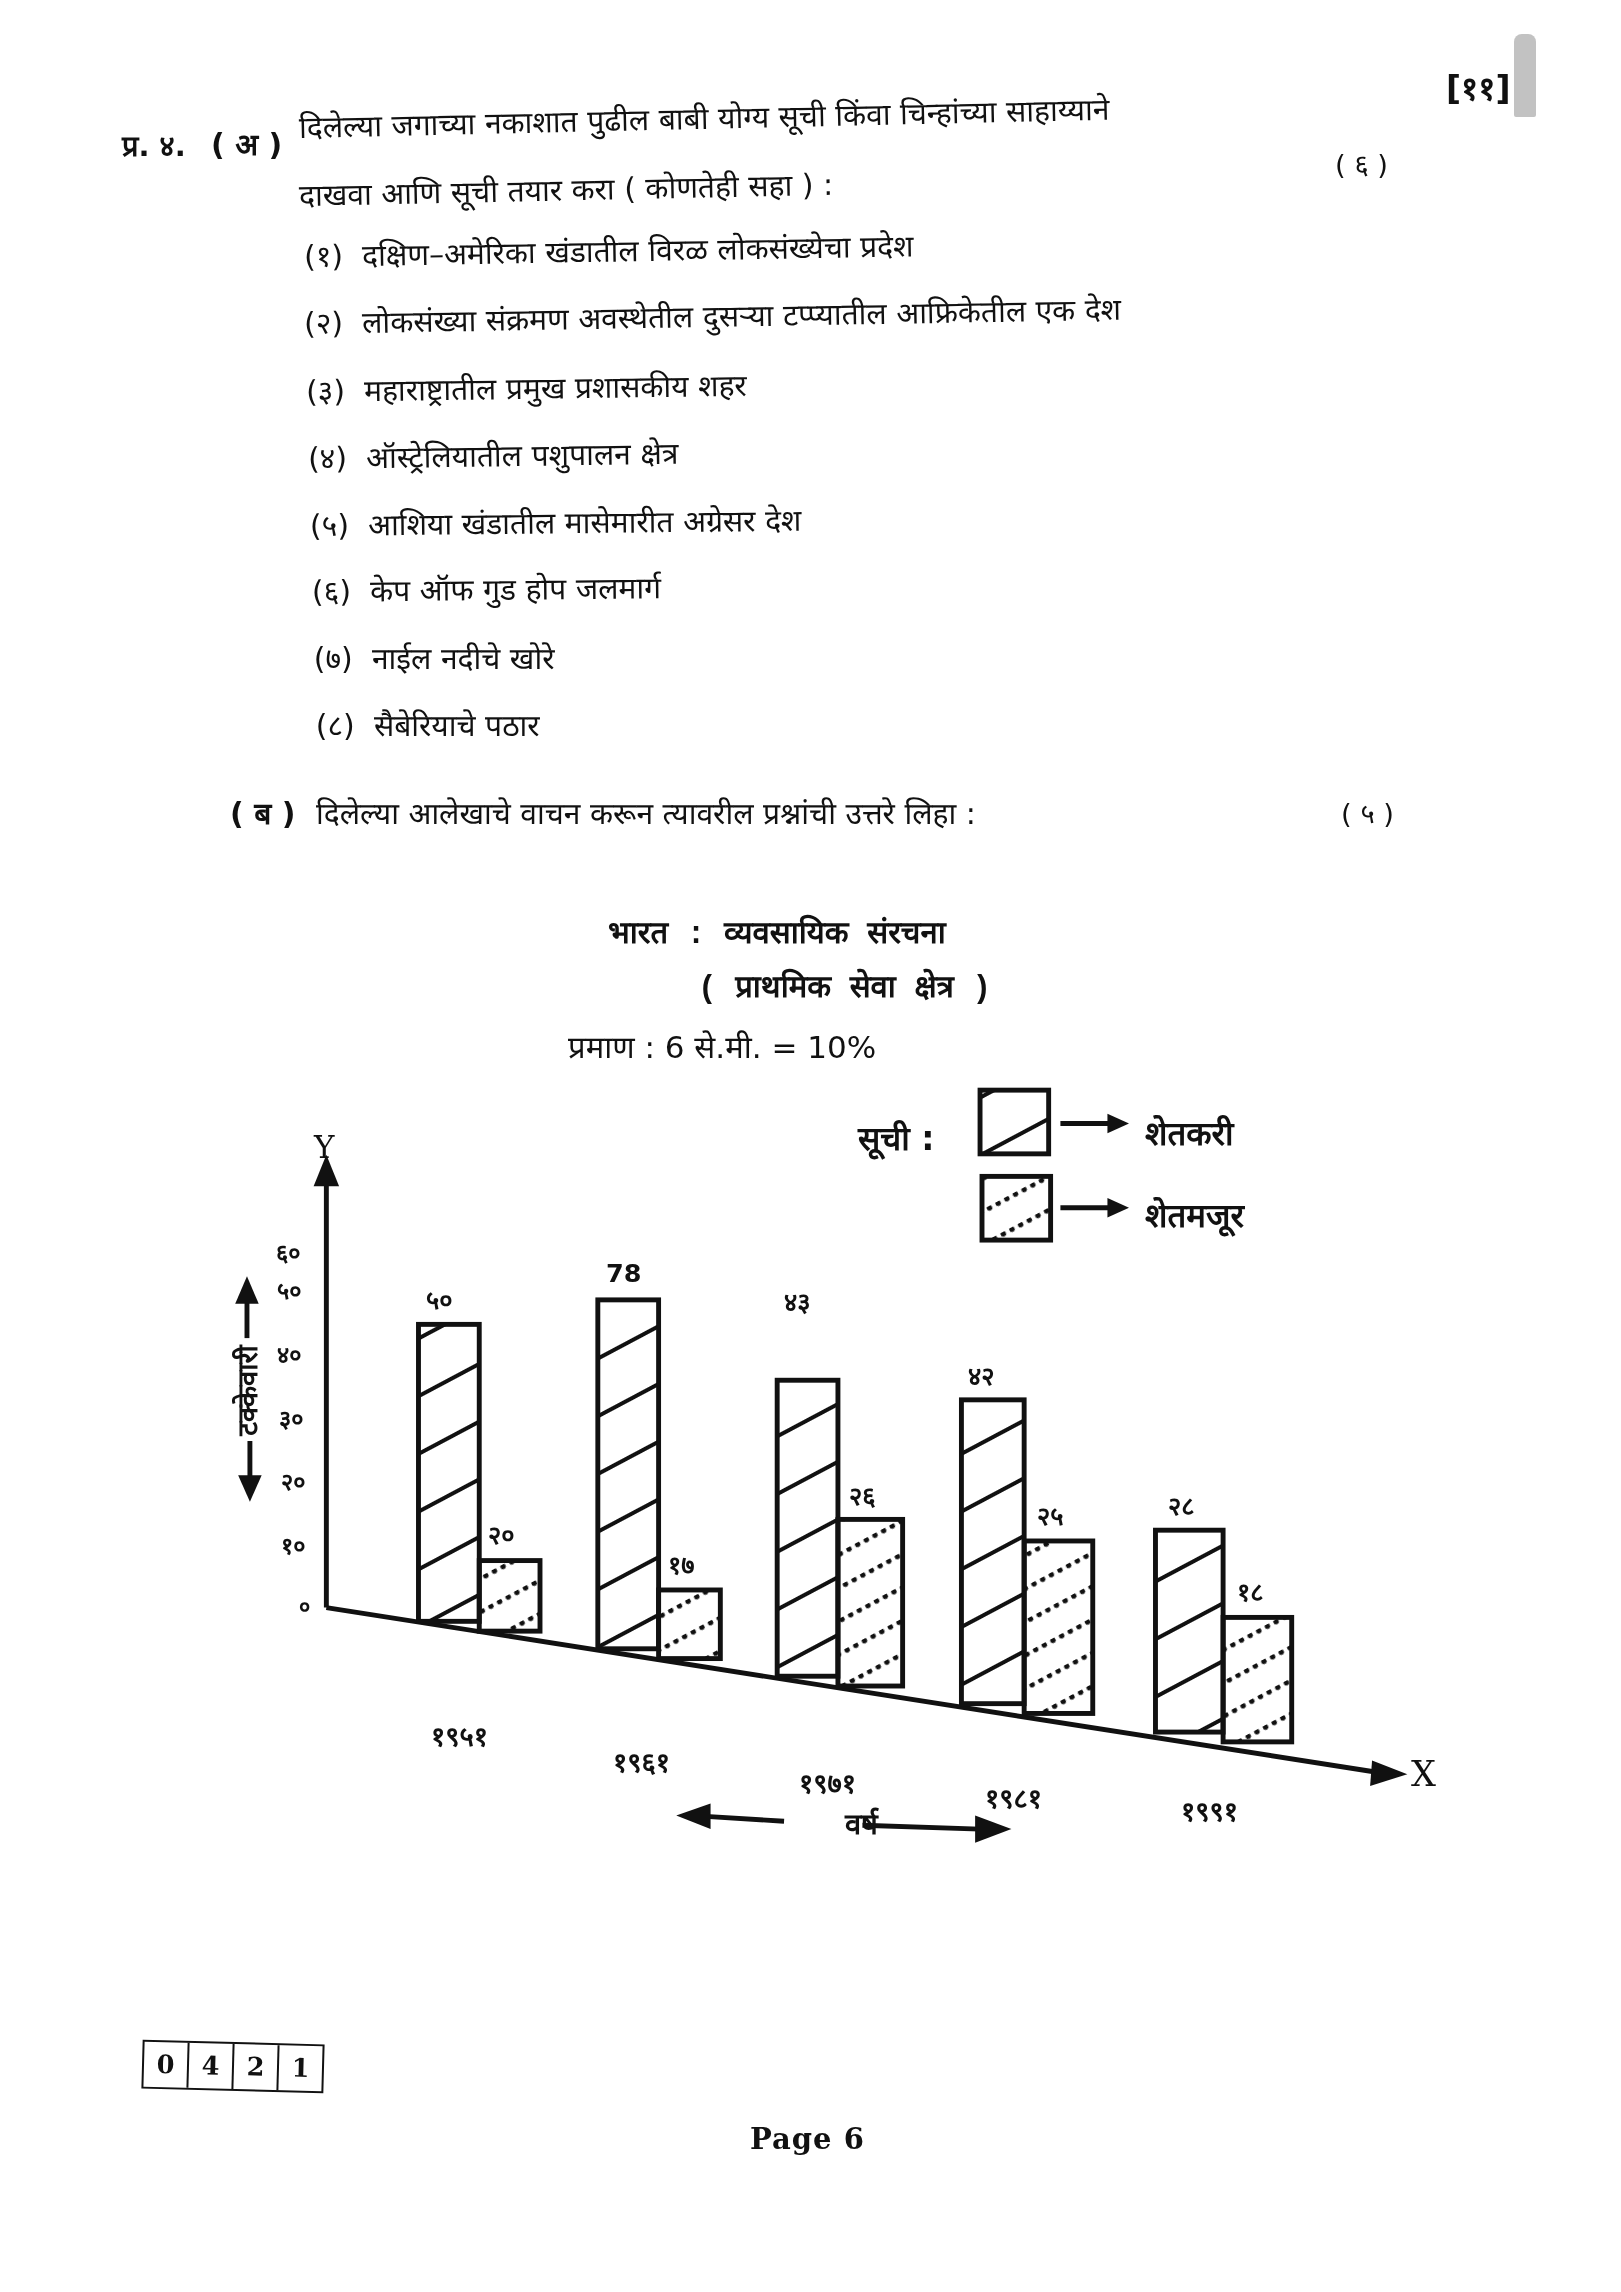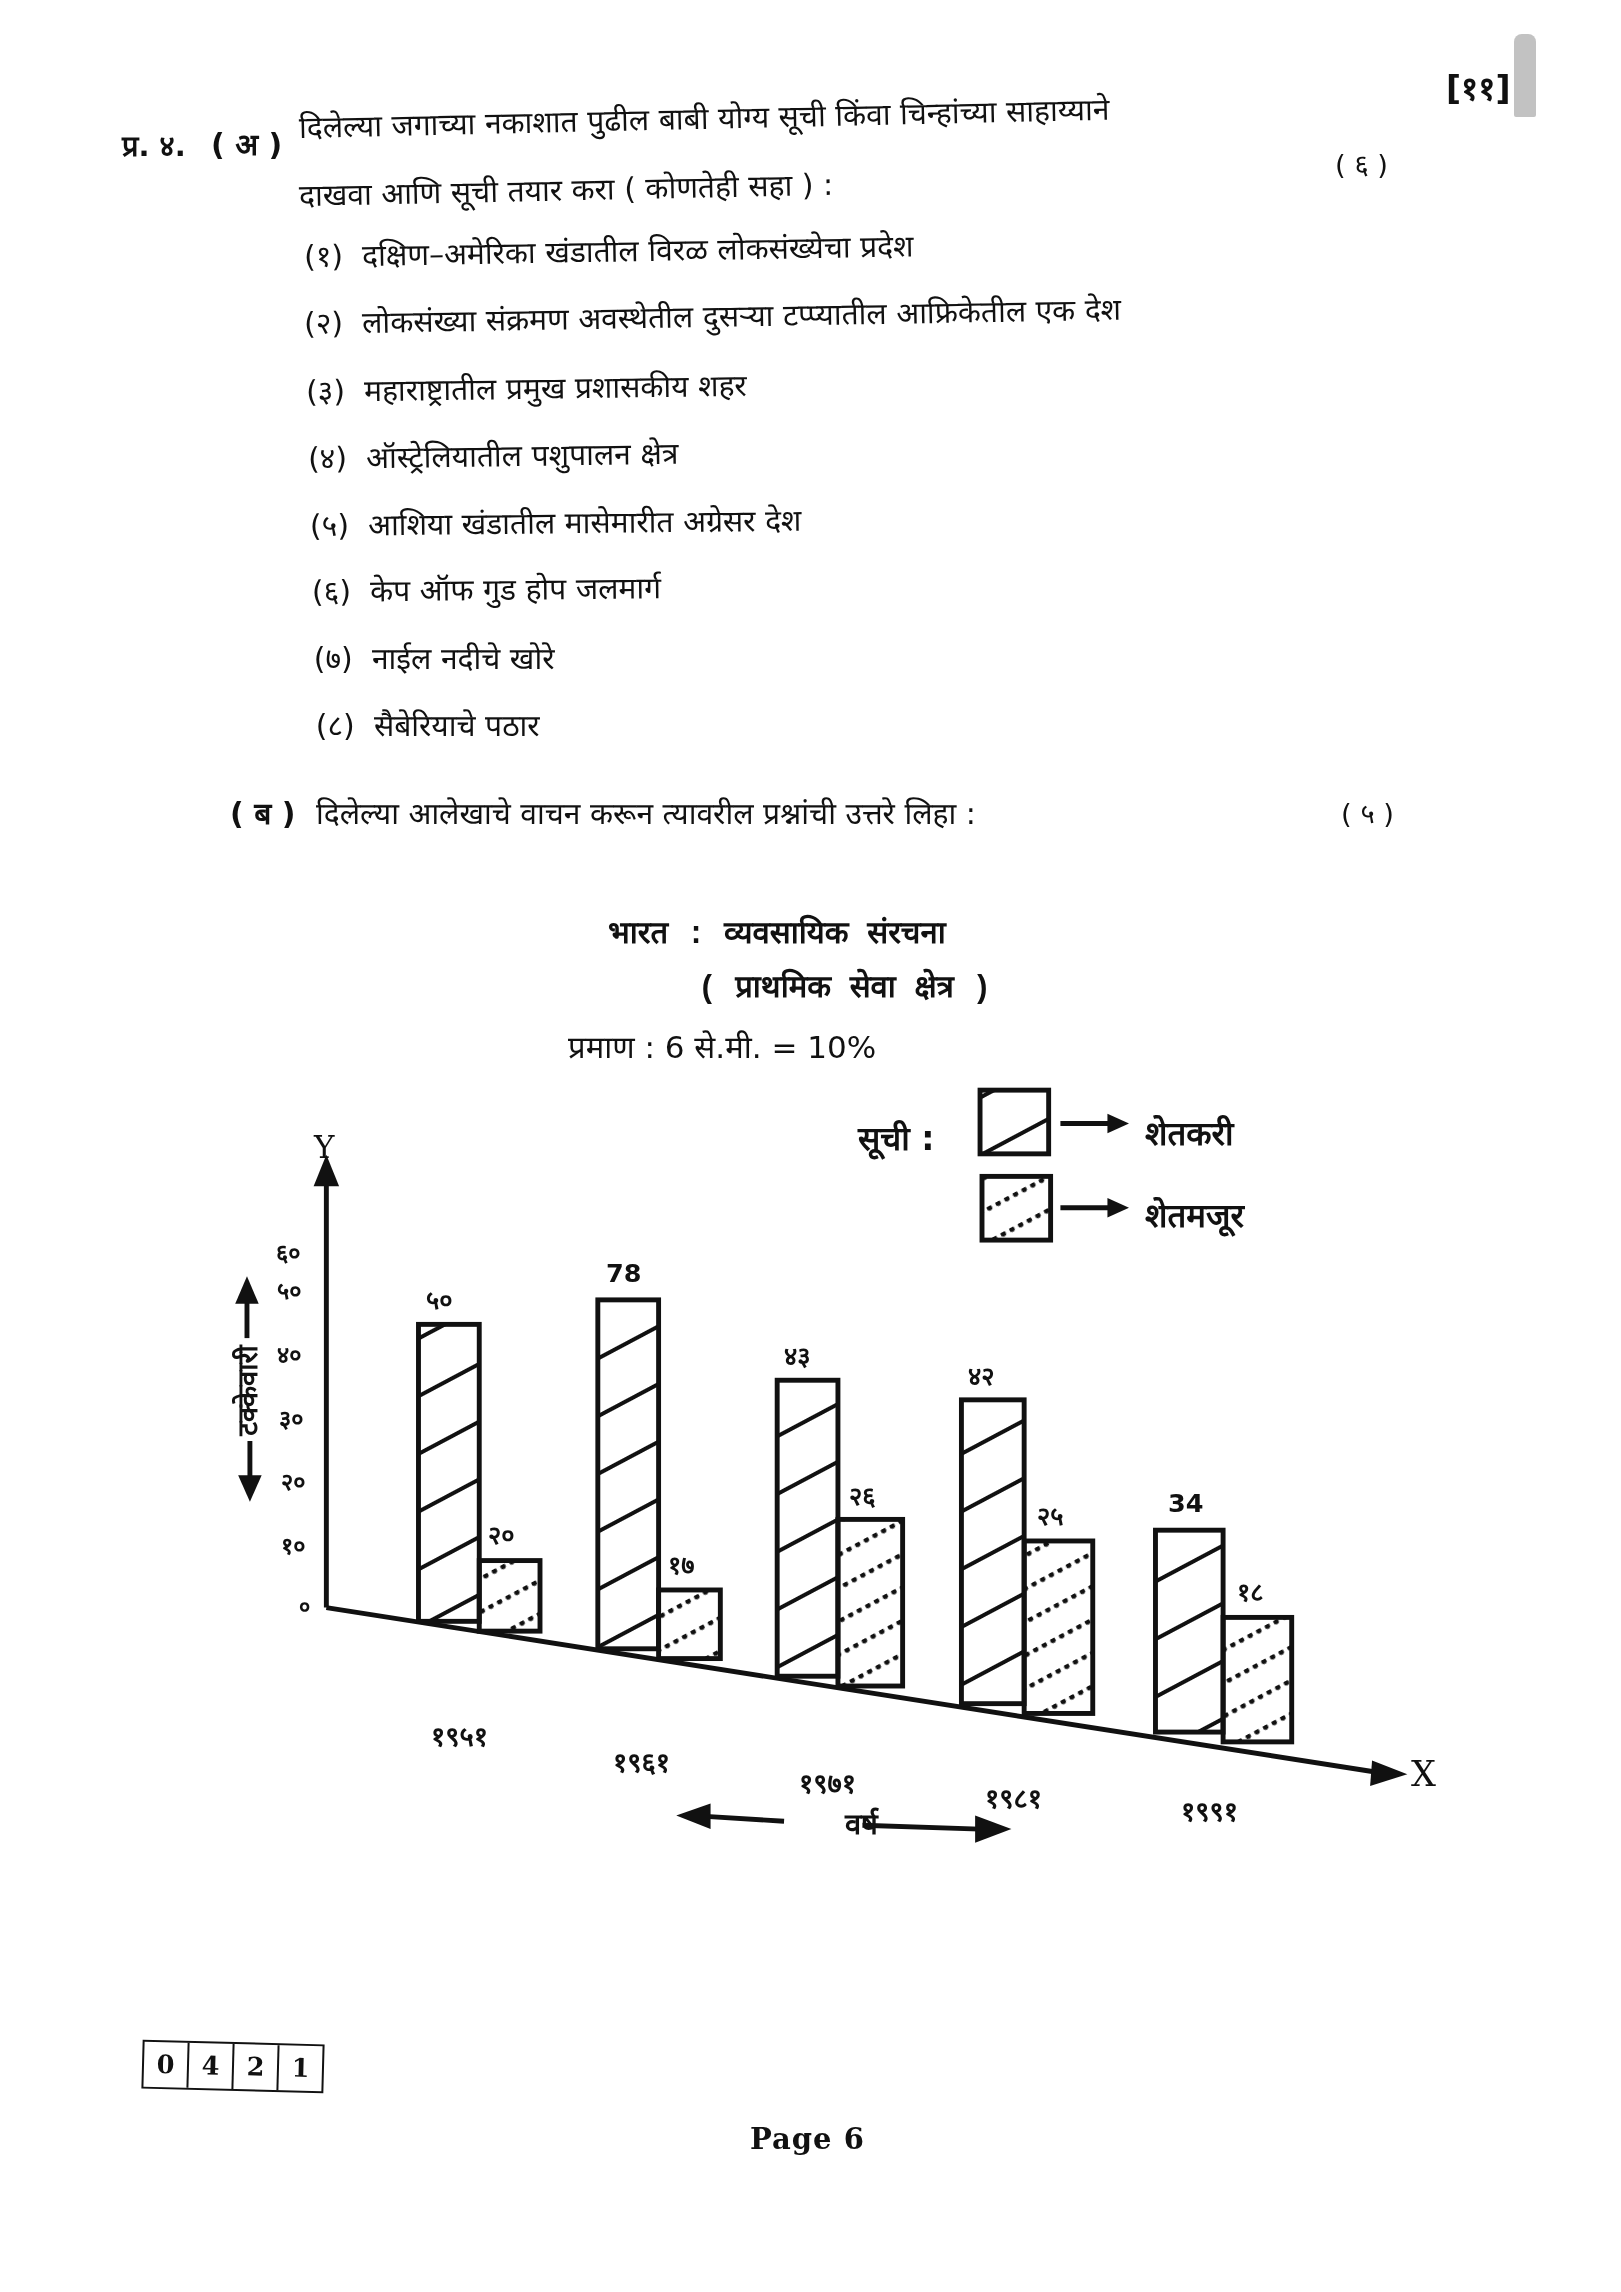--- a/index.html
+++ b/index.html
@@ -158,25 +158,25 @@
 <div class="abs" style="left:277px; top:1338px; font-size:23.5px; font-weight:bold;">४०</div>
 <div class="abs" style="left:277px; top:1274px; font-size:23.5px; font-weight:bold;">५०</div>
 <div class="abs" style="left:276px; top:1236px; font-size:23.5px; font-weight:bold;text-align:right;">६०</div>
 
 <div class="abs" style="left:201px; top:1372px; font-size:27.4px; font-weight:bold; transform:rotate(-90deg); transform-origin:center;">टक्केवारी</div>
 
 <div class="abs" style="left:426px; top:1282px; font-size:25.5px; font-weight:bold;">५०</div>
 <div class="abs" style="left:488px; top:1517px; font-size:25.5px; font-weight:bold;">२०</div>
 <div class="abs" style="left:606px; top:1258px; font-size:25.5px; font-weight:bold;">78</div>
 <div class="abs" style="left:668px; top:1547px; font-size:25.5px; font-weight:bold;">१७</div>
-<div class="abs" style="left:784px; top:1338px; font-size:25.5px; font-weight:bold;">४३</div>
+<div class="abs" style="left:784px; top:1284px; font-size:25.5px; font-weight:bold;">४३</div>
 <div class="abs" style="left:849px; top:1478px; font-size:25.5px; font-weight:bold;">२६</div>
 <div class="abs" style="left:968px; top:1358px; font-size:25.5px; font-weight:bold;">४२</div>
 <div class="abs" style="left:1037px; top:1498px; font-size:25.5px; font-weight:bold;">२५</div>
-<div class="abs" style="left:1168px; top:1488px; font-size:25.5px; font-weight:bold;">34</div>
+<div class="abs" style="left:1168px; top:1488px; font-size:25.5px; font-weight:bold;">२८</div>
 <div class="abs" style="left:1237px; top:1574px; font-size:25.5px; font-weight:bold;">१८</div>
 
 <div class="abs" style="left:431px; top:1717px; font-size:27.4px; font-weight:bold;">१९५१</div>
 <div class="abs" style="left:613px; top:1743px; font-size:27.4px; font-weight:bold;">१९६१</div>
 <div class="abs" style="left:799px; top:1764px; font-size:27.4px; font-weight:bold;">१९७१</div>
 <div class="abs" style="left:985px; top:1779px; font-size:27.4px; font-weight:bold;">१९८१</div>
 <div class="abs" style="left:1181px; top:1792px; font-size:27.4px; font-weight:bold;">१९९१</div>
 
 <div class="abs" style="left:845px; top:1803px; font-size:29px; font-weight:bold;">वर्ष</div>
 

